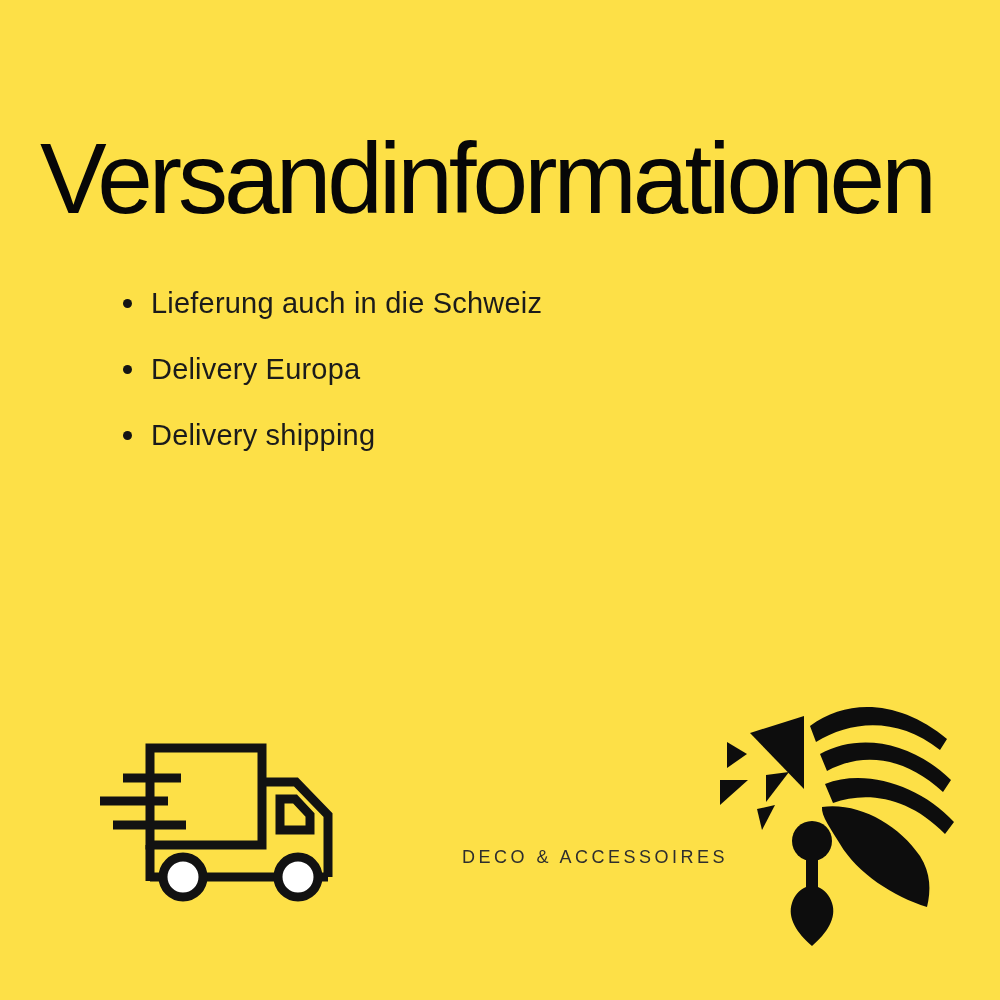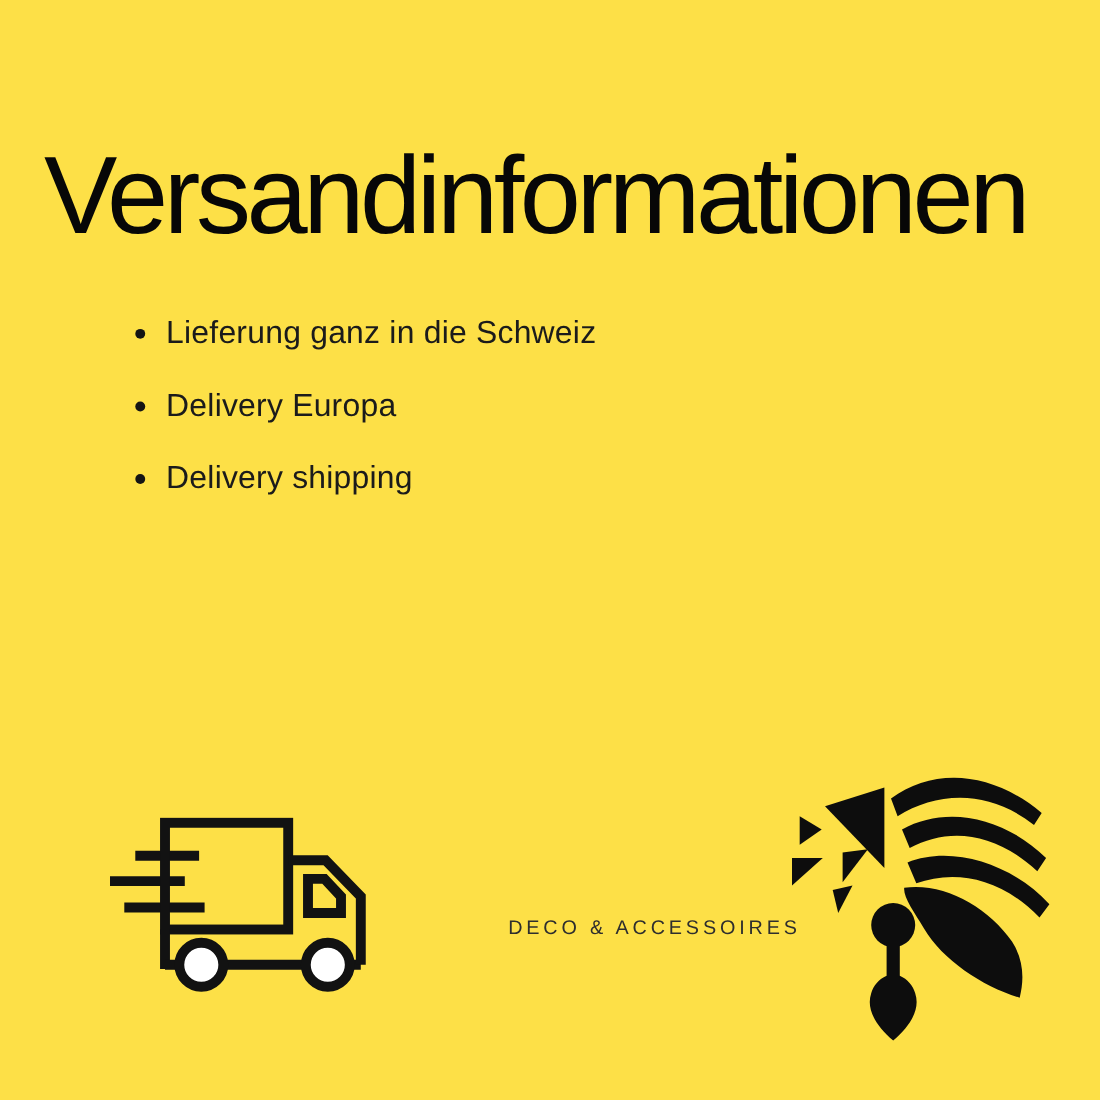--- a/index.html
+++ b/index.html
@@ -31,36 +31,36 @@
   .brand {
     position:absolute; left:440px; top:826px; width:310px;
     text-align:center; color:#1f1f1f;
   }
   .brand-name {
     font-family:"Liberation Serif", serif;
     font-size:42px; font-weight:400; letter-spacing:3px;
     white-space:nowrap; color:#242424;
   }
   .brand-tagline {
-    margin-top:7px; font-size:18px; letter-spacing:3.5px;
+    margin-top:21px; font-size:18px; letter-spacing:3.5px;
     white-space:nowrap; color:#2e2e2e;
   }
   .logo { position:absolute; left:700px; top:690px; }
 </style>
 </head>
 <body>
 
 <div class="canvas">
 
   <h1 class="title">Versandinformationen</h1>
 
   <ul class="list">
     <li>
       <span class="dot"></span>
-      <span>Lieferung ganz in die Schweiz</span>
+      <span>Lieferung auch in die Schweiz</span>
     </li>
     <li>
       <span class="dot"></span>
       <span>Delivery Europa</span>
     </li>
     <li>
       <span class="dot"></span>
       <span>Delivery shipping</span>
     </li>
   </ul>

